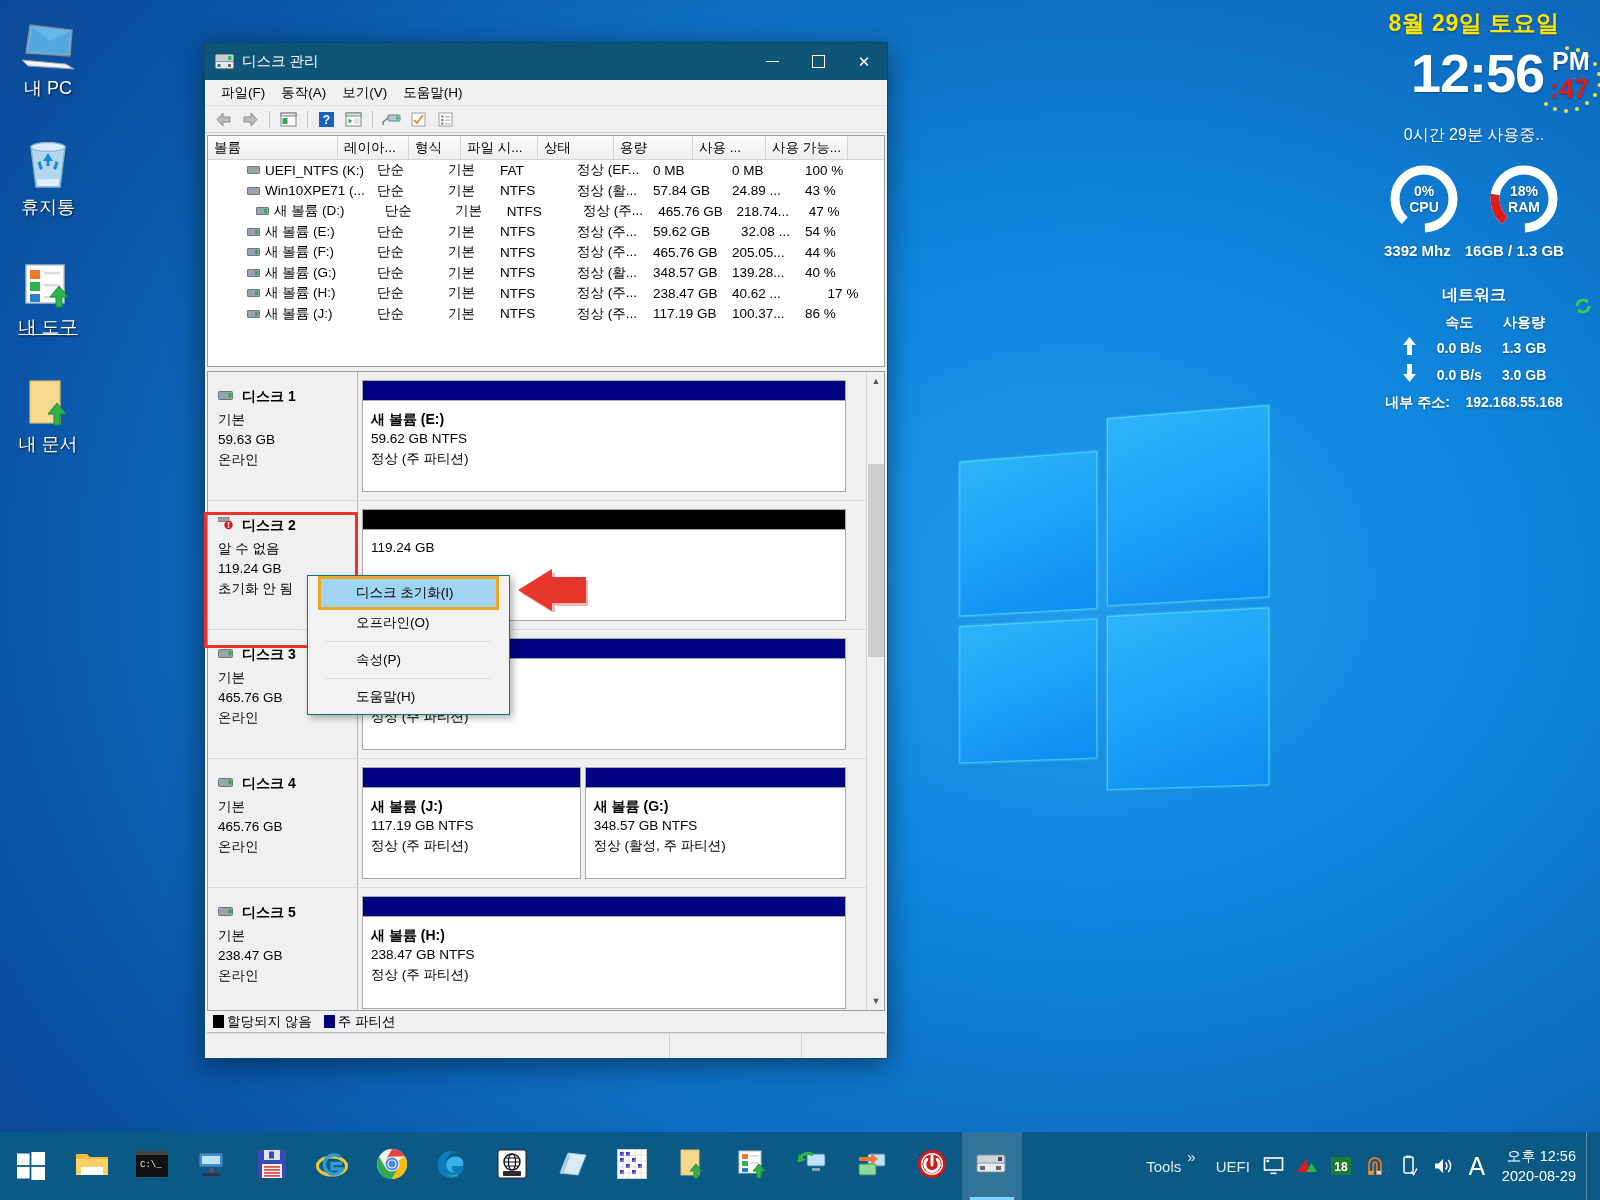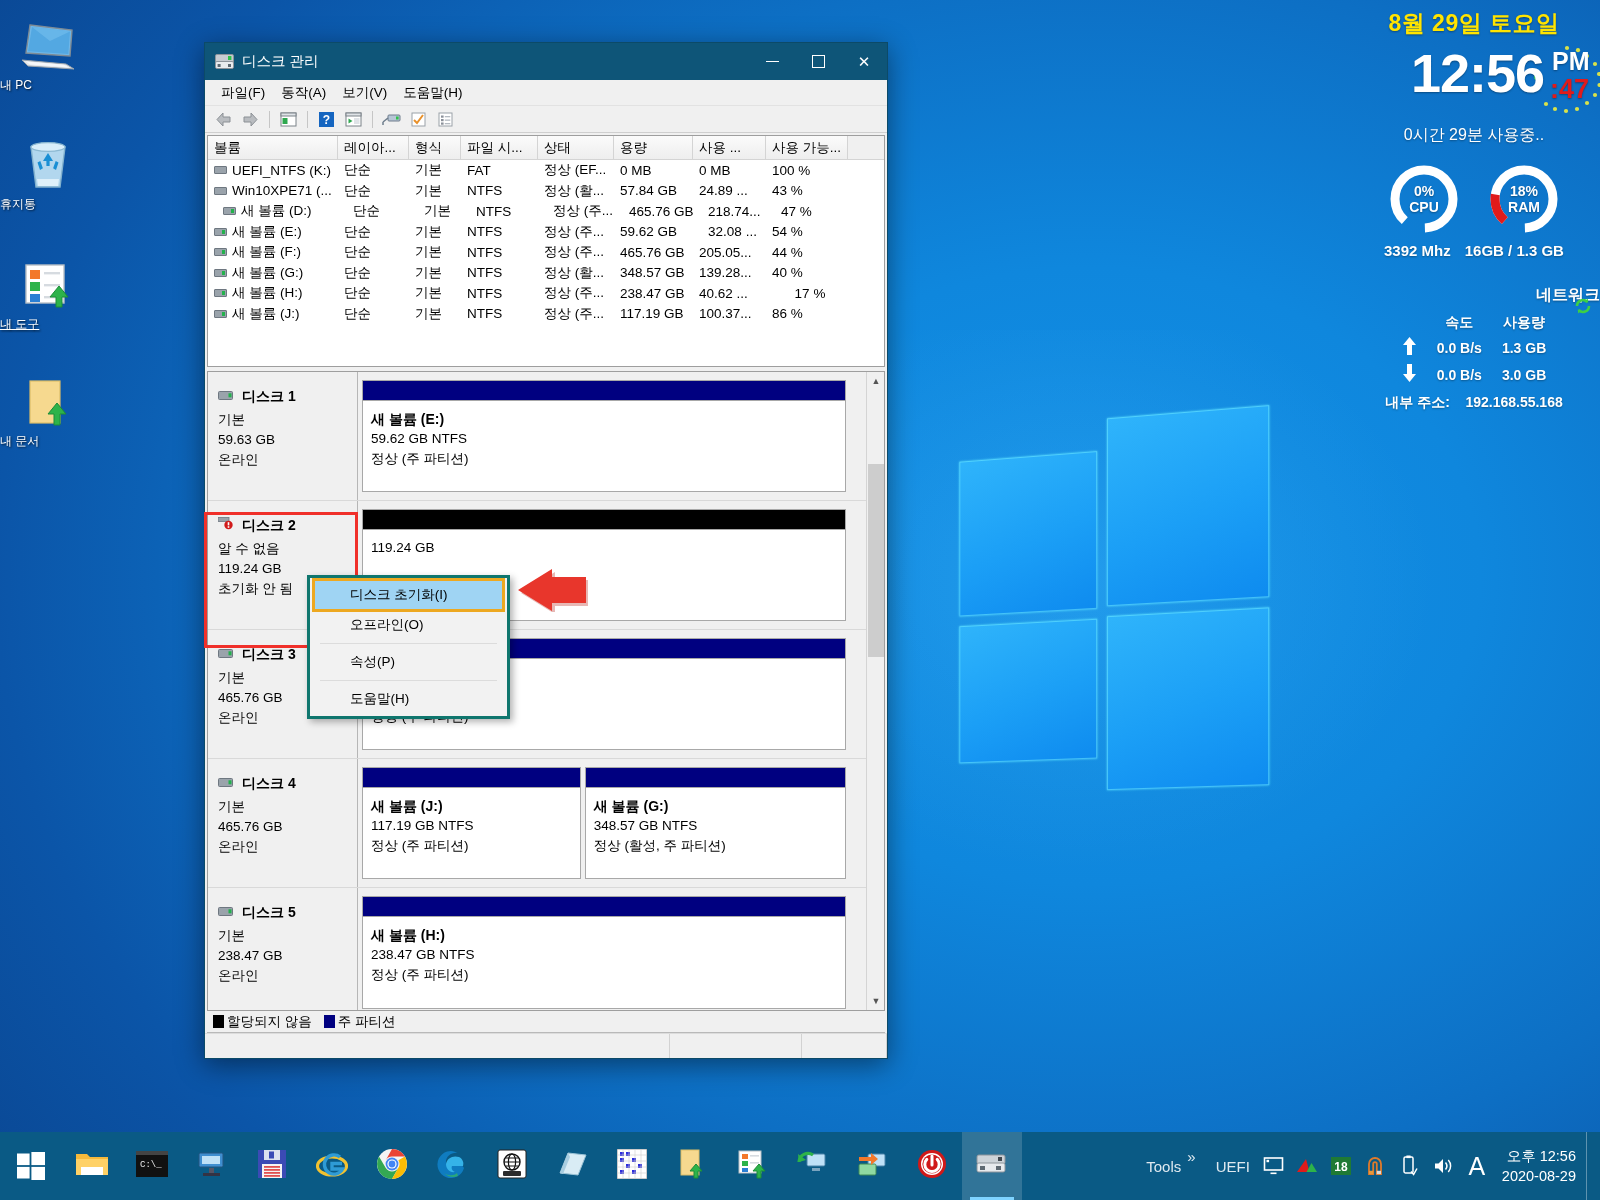--- a/index.html
+++ b/index.html
@@ -32,22 +32,23 @@
     position: absolute; left: 760px; top: 330px;
     width: 700px; height: 560px;
     background: radial-gradient(ellipse at 45% 45%, rgba(110,210,255,.18) 0%, rgba(0,0,0,0) 66%);
     pointer-events: none;
   }
 
   
   .desk-icon {
     position: absolute;
     width: 96px;
+    text-align: center;
     color: #ffffff;
-    font-size: 12px;
+    font-size: 18px;
     text-shadow: 1px 1px 2px rgba(0,0,0,.75);
     line-height: 1.2;
   }
   .desk-icon .glyph { height: 58px; display: flex; align-items: flex-end; justify-content: center; margin-bottom: 6px; }
   .desk-icon .cap { font-weight: 400; }
 
   
   #dm-window {
     position: absolute;
     left: 204px; top: 42px;
@@ -110,21 +111,21 @@
   }
   #vol-header { display: flex; height: 24px; background: #f0f0f0; border-bottom: 1px solid #d4d4d4; }
   #vol-header .hc {
     border-right: 1px solid #d4d4d4;
     display: flex; align-items: center;
     padding-left: 6px;
     font-size: 13.5px;
     background: linear-gradient(#fbfbfb, #eeeeee);
     overflow: hidden; white-space: nowrap;
   }
-  .vrow { display: flex; height: 20.5px; align-items: center; font-size: 13.5px; white-space: nowrap; }
+  .vrow { display: flex; height: 20.5px; align-items: center; font-size: 13.5px; white-space: nowrap; padding-left: 33px; }
   .vrow .vc { padding-left: 6px; overflow: hidden; }
   .vrow .vc.vol { display: flex; align-items: center; gap: 5px; }
   .hdd-glyph { width: 13px; height: 8px; background: #9aa3ab; border: 1px solid #6e7780; border-radius: 1px; position: relative; flex: 0 0 auto; }
   .hdd-glyph.green::after { content:""; position:absolute; right:1px; top:1px; width:3px; height:4px; background:#22b14c; }
 
   
   #gfx-outer {
     margin: 4px 2px 0 2px;
     border: 1px solid #9e9e9e;
     background: #f0f0f0;
@@ -189,23 +190,23 @@
     border-top: 1px solid #dcdcdc;
   }
   #dm-statusbar .sb-cell { border-right: 1px solid #d2d2d2; }
 
   
   #ctx-menu {
     position: absolute;
     left: 307px; top: 575px;
     width: 203px;
     background: #f2f2f2;
-    border: 3px solid #0f766e;
+    border: 1px solid #0f766e;
     box-shadow: 3px 3px 7px rgba(0,0,0,.3);
-    padding: 2px 4px;
+    padding: 2px 12px;
     font-size: 13.5px;
     z-index: 40;
   }
   #ctx-menu .cm-item { height: 30px; display: flex; align-items: center; padding-left: 36px; }
   #ctx-menu .cm-item.sel {
     background: #9fd4f3;
     outline: 3px solid #eda820;
     outline-offset: -1px;
     position: relative;
     z-index: 2;
@@ -239,21 +240,21 @@
   #g-time { font-size: 54px; font-weight: bold; line-height: 64px; letter-spacing: -1px; position: absolute; left: 16px; top: 0; width: 180px; text-align: right;}
   #g-ampm { position: absolute; left: 204px; top: 6px; font-size: 25px; font-weight: bold; }
   #g-sec { position: absolute; left: 202px; top: 33px; font-size: 27px; font-weight: bold; color: #e01b1b; }
   #g-dotring { position: absolute; left: 182px; top: 3px; width: 74px; height: 74px; }
   #g-uptime { font-size: 16px; margin-top: 14px; color: #fff; }
   #g-gauges { display: flex; justify-content: center; gap: 26px; margin-top: 16px; }
   .gauge { position: relative; width: 74px; height: 74px; }
   .gauge .lbl { position: absolute; inset: 0; display: flex; flex-direction: column; align-items: center; justify-content: center; font-size: 14px; font-weight: bold; line-height: 16px; }
   #g-subvals { display: flex; justify-content: center; gap: 14px; margin-top: 6px; font-size: 15px; font-weight: bold; }
   #g-net { margin-top: 26px; }
-  #g-net .nt { font-size: 16px; font-weight: bold; text-align: right; }
+  #g-net .nt { font-size: 16px; font-weight: bold; }
   #g-net table { margin: 6px auto 0 auto; font-size: 14px; font-weight: bold; border-collapse: collapse; }
   #g-net td, #g-net th { padding: 2px 10px; text-align: center; font-weight: bold; }
   #g-ip { margin-top: 6px; font-size: 14px; font-weight: bold; }
   #g-refresh { position: absolute; right: 8px; top: 297px; }
 
   
   #taskbar {
     position: absolute;
     left: 0; bottom: 0;
     width: 1600px; height: 68px;

